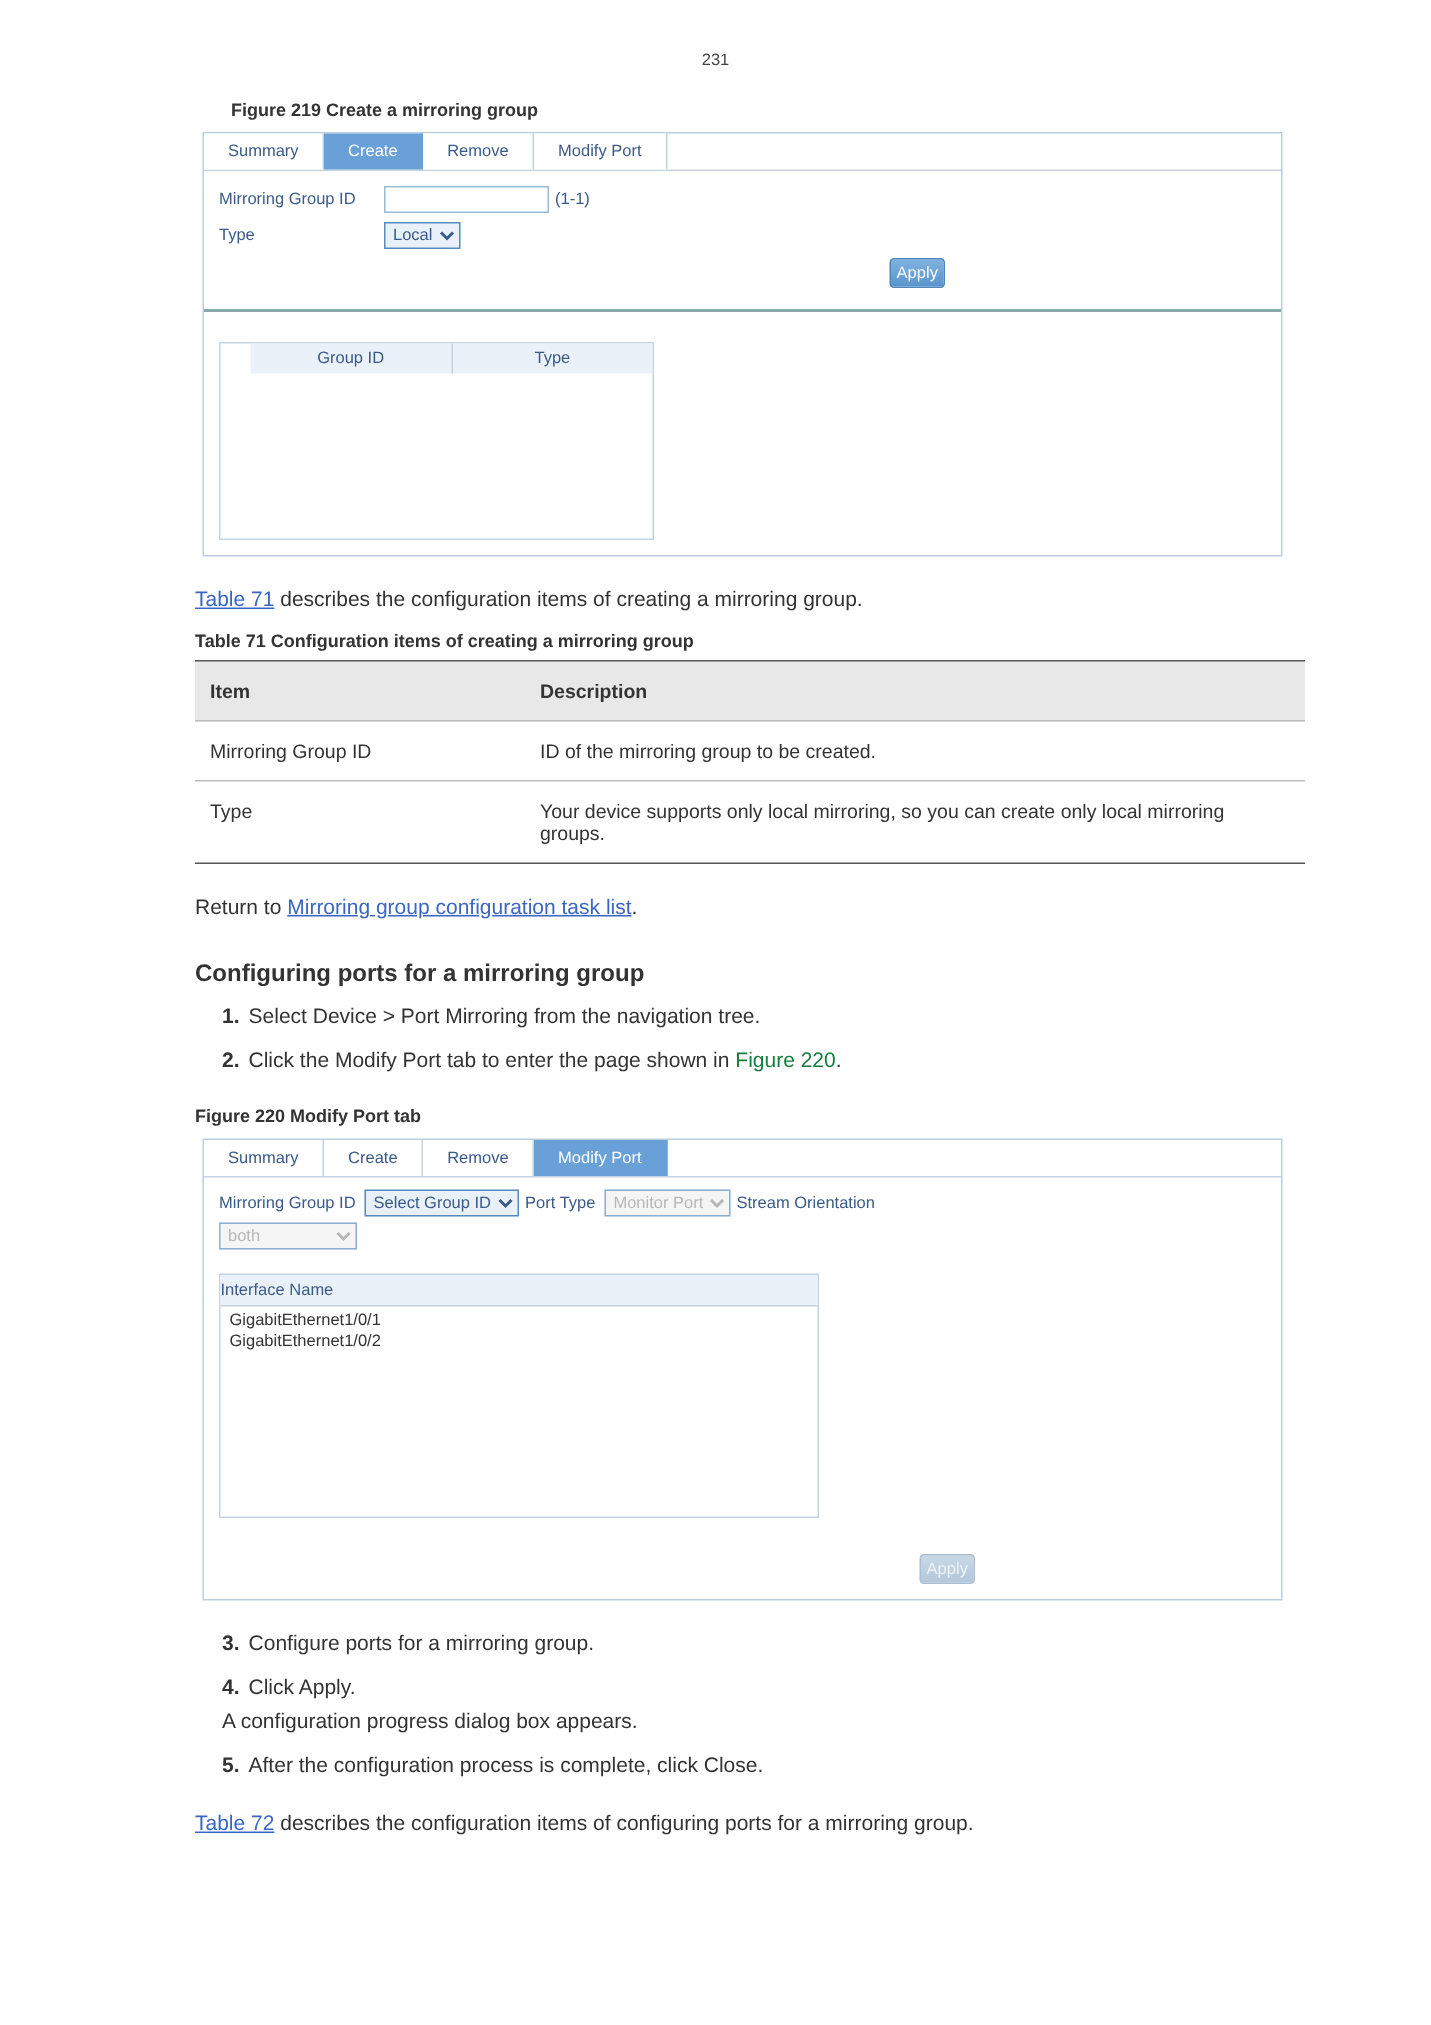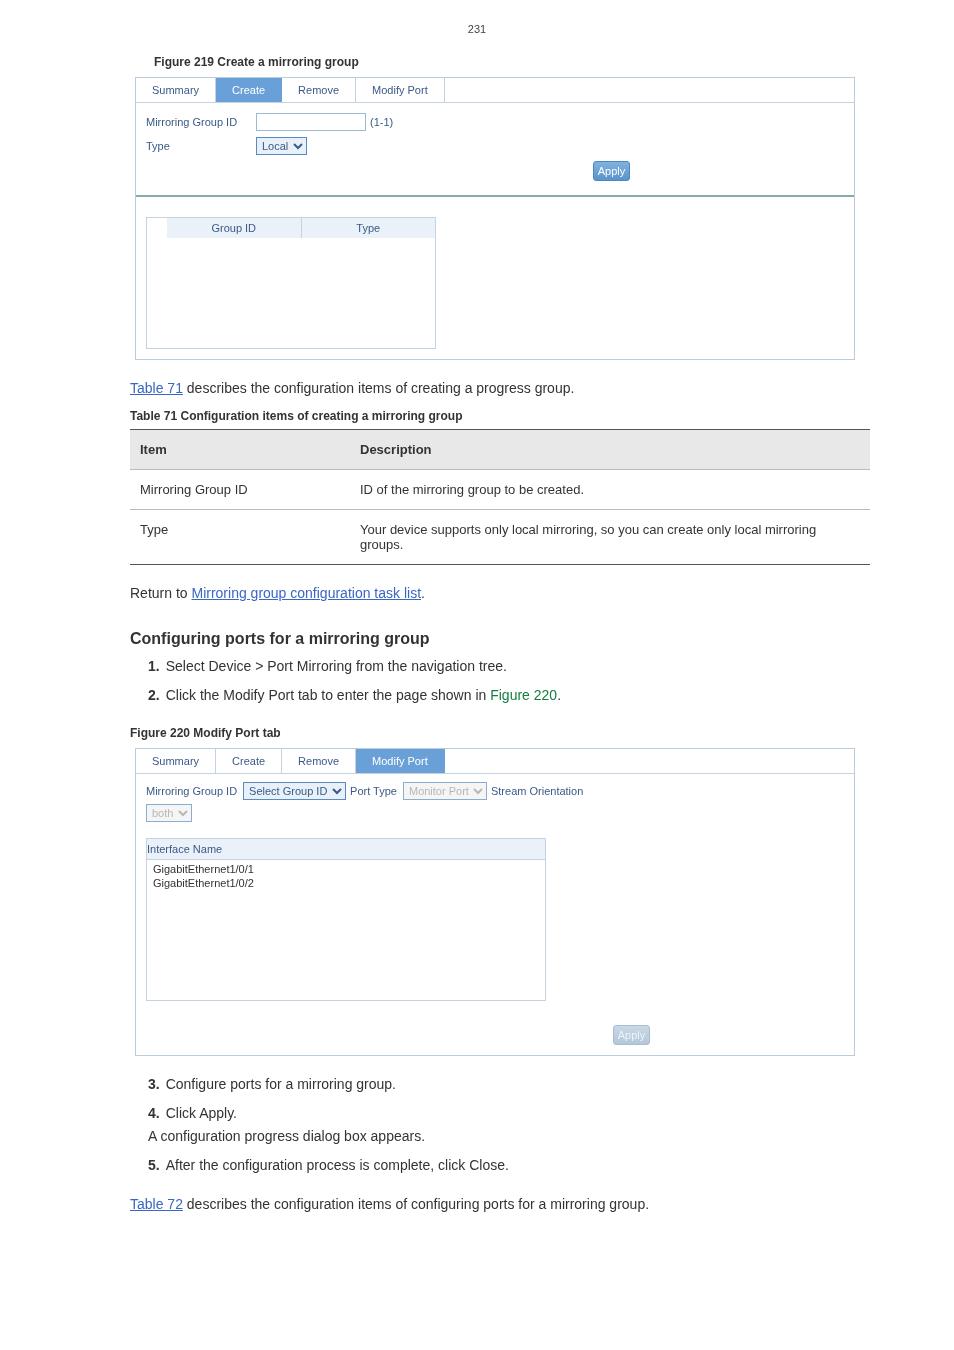--- a/index.html
+++ b/index.html
@@ -5,21 +5,21 @@
   * { box-sizing: border-box; margin: 0; padding: 0; }
   body {
     font-family: Arial, Helvetica, sans-serif;
     font-size: 12px;
     color: #333;
     background: #fff;
     width: 954px;
     margin: 0 auto;
     padding: 0 40px 40px 40px;
   }
-  .page-num { text-align: center; font-size: 11px; color: #444; padding-top: 23px; }
+  .page-num { text-align: center; font-size: 11px; color: #444; padding-top: 34px; }
   .fig-caption { font-weight: bold; font-size: 12px; margin: 20px 0 8px 114px; }
   .fig-caption-ports { font-weight: bold; font-size: 12px; margin: 20px 0 8px 90px; }
   .panel {
     border: 1px solid #bcd;
     margin: 0 0 18px 95px;
     width: 720px;
     font-size: 11px;
     color: #3a5a88;
     background: #fff;
   }
@@ -170,21 +170,21 @@
   <div class="grid">
     <div class="grid-h">
       <div class="gh">Group ID</div>
       <div class="gh">Type</div>
     </div>
     <div class="grid-body"></div>
   </div>
 </div>
 
 <div class="body-text">
-  <span class="link">Table 71</span><span> describes the configuration items of creating a progress group.</span>
+  <span class="link">Table 71</span><span> describes the configuration items of creating a mirroring group.</span>
 </div>
 
 <div class="tbl-title">Table 71 Configuration items of creating a mirroring group</div>
 <table class="desc">
   <thead>
     <tr>
       <th style="width:220px;">Item</th>
       <th>Description</th>
     </tr>
   </thead>
@@ -230,21 +230,21 @@
       <select class="tselect">
         <option>Select Group ID</option>
       </select>
       <span class="lbl">Port Type</span>
       <select class="tselect disabled" disabled="">
         <option>Monitor Port</option>
       </select>
       <span class="lbl">Stream Orientation</span>
     </div>
     <div class="pf-line" style="margin-top:4px;">
-      <select class="tselect disabled" style="width:46px;" disabled="">
+      <select class="tselect disabled" style="width:92px;" disabled="">
         <option>both</option>
       </select>
     </div>
   </div>
   <div class="iface-grid">
     <div class="iface-h">Interface Name</div>
     <div class="iface-body">
       <div class="iface-row">GigabitEthernet1/0/1</div>
       <div class="iface-row">GigabitEthernet1/0/2</div>
     </div>

